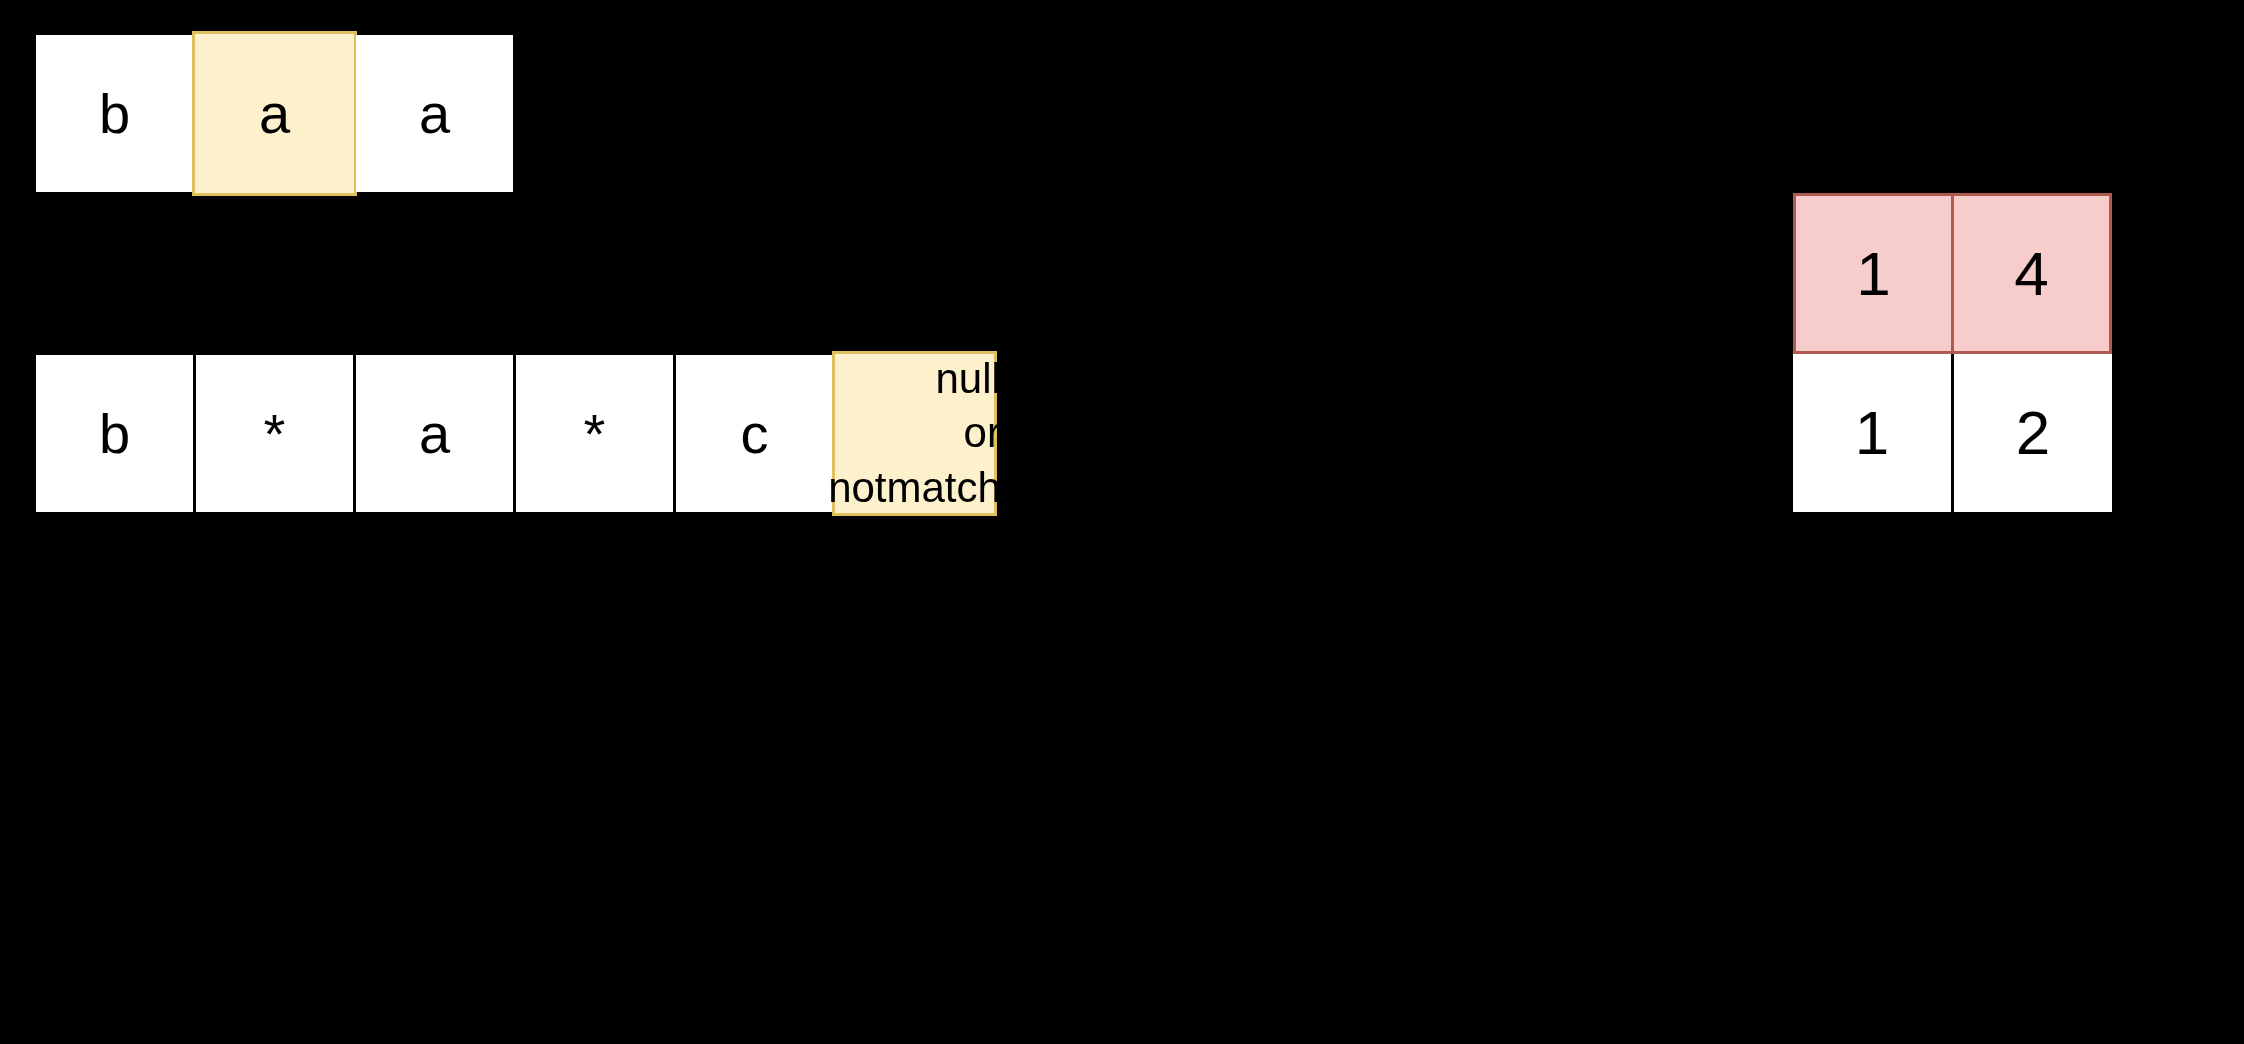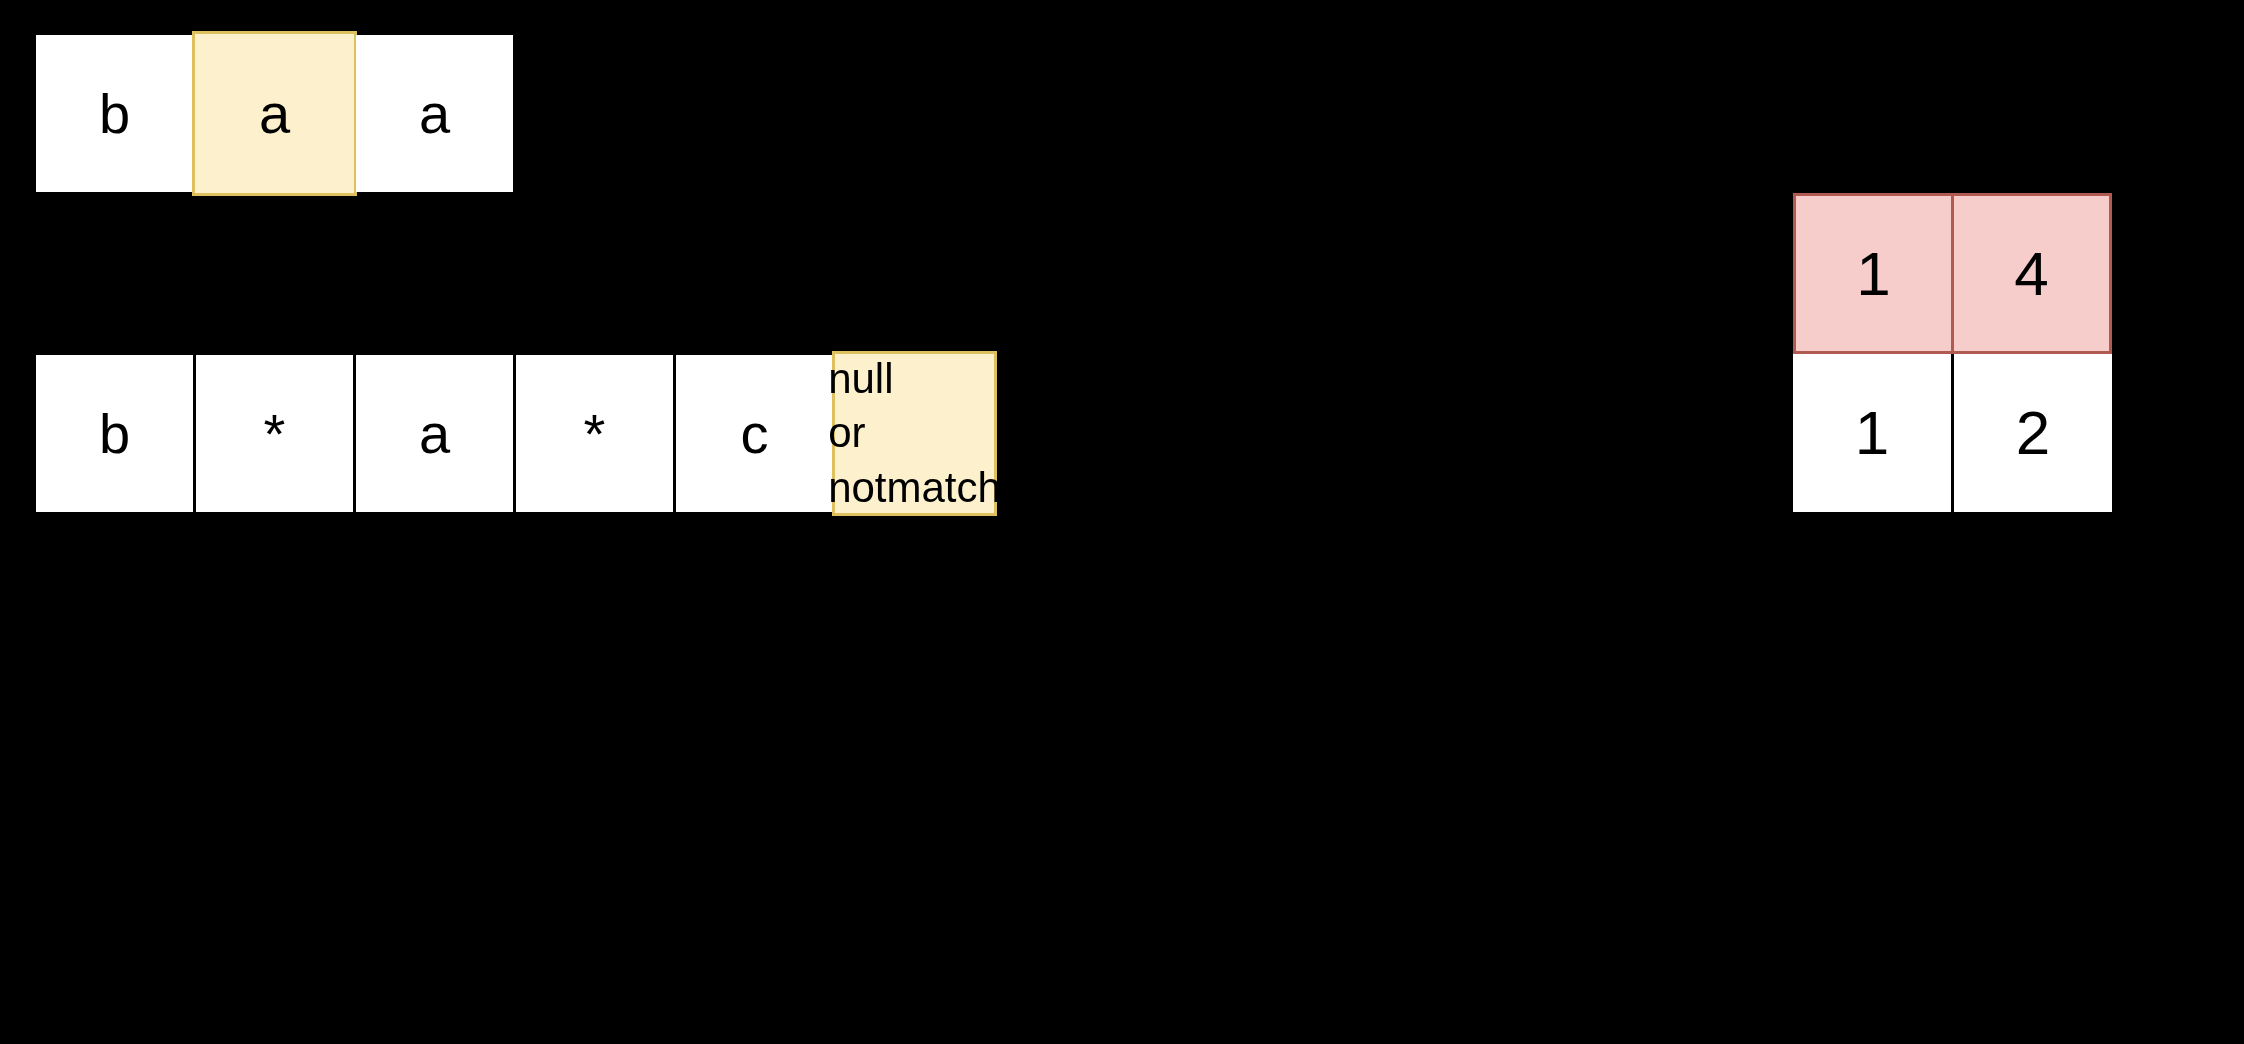--- a/index.html
+++ b/index.html
@@ -26,21 +26,21 @@
   .cell.hl {
     background: var(--highlight-yellow-fill, #fdf1cd);
     border: 3px solid var(--highlight-yellow-border, #dfc05e);
     width: 165px; height: 165px;
     margin: -4px;
   }
   .cell.multiline {
     font-size: 42px;
     line-height: 1.3;
     white-space: pre;
-    text-align: left;
+    text-align: right;
     overflow: visible;
   }
   .grid { position: absolute; left: 1793px; top: 193px; }
   .grid-row { display: flex; }
   .grid-cell {
     width: 158px; height: 158px;
     background: var(--cell-fill, #ffffff);
     display: flex; align-items: center; justify-content: center;
     font-size: 62px;
     line-height: 1;

